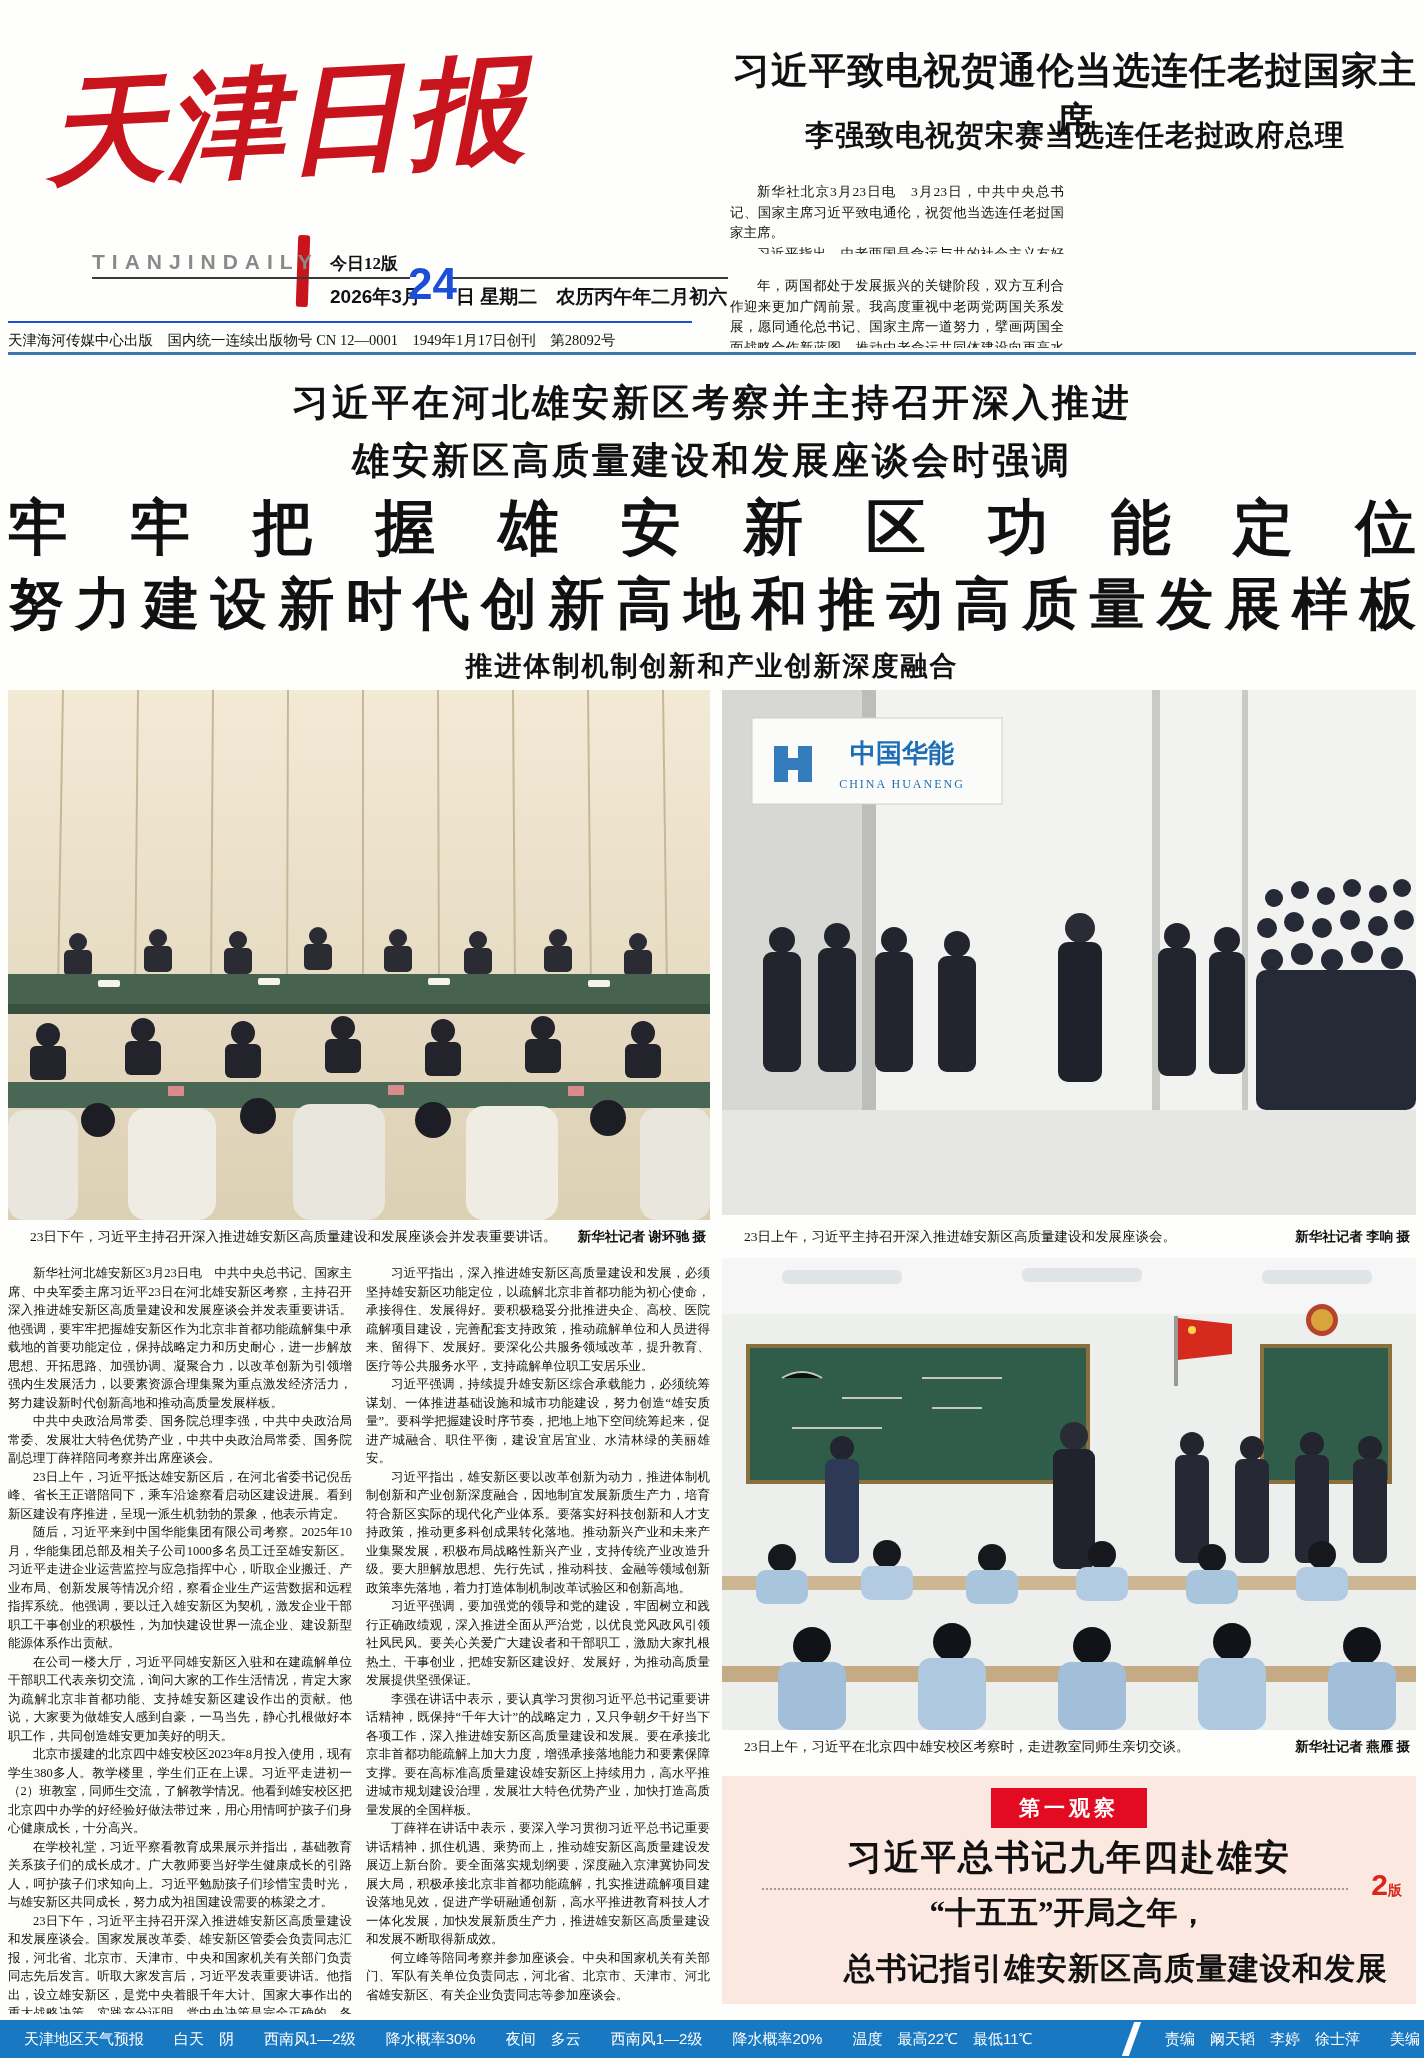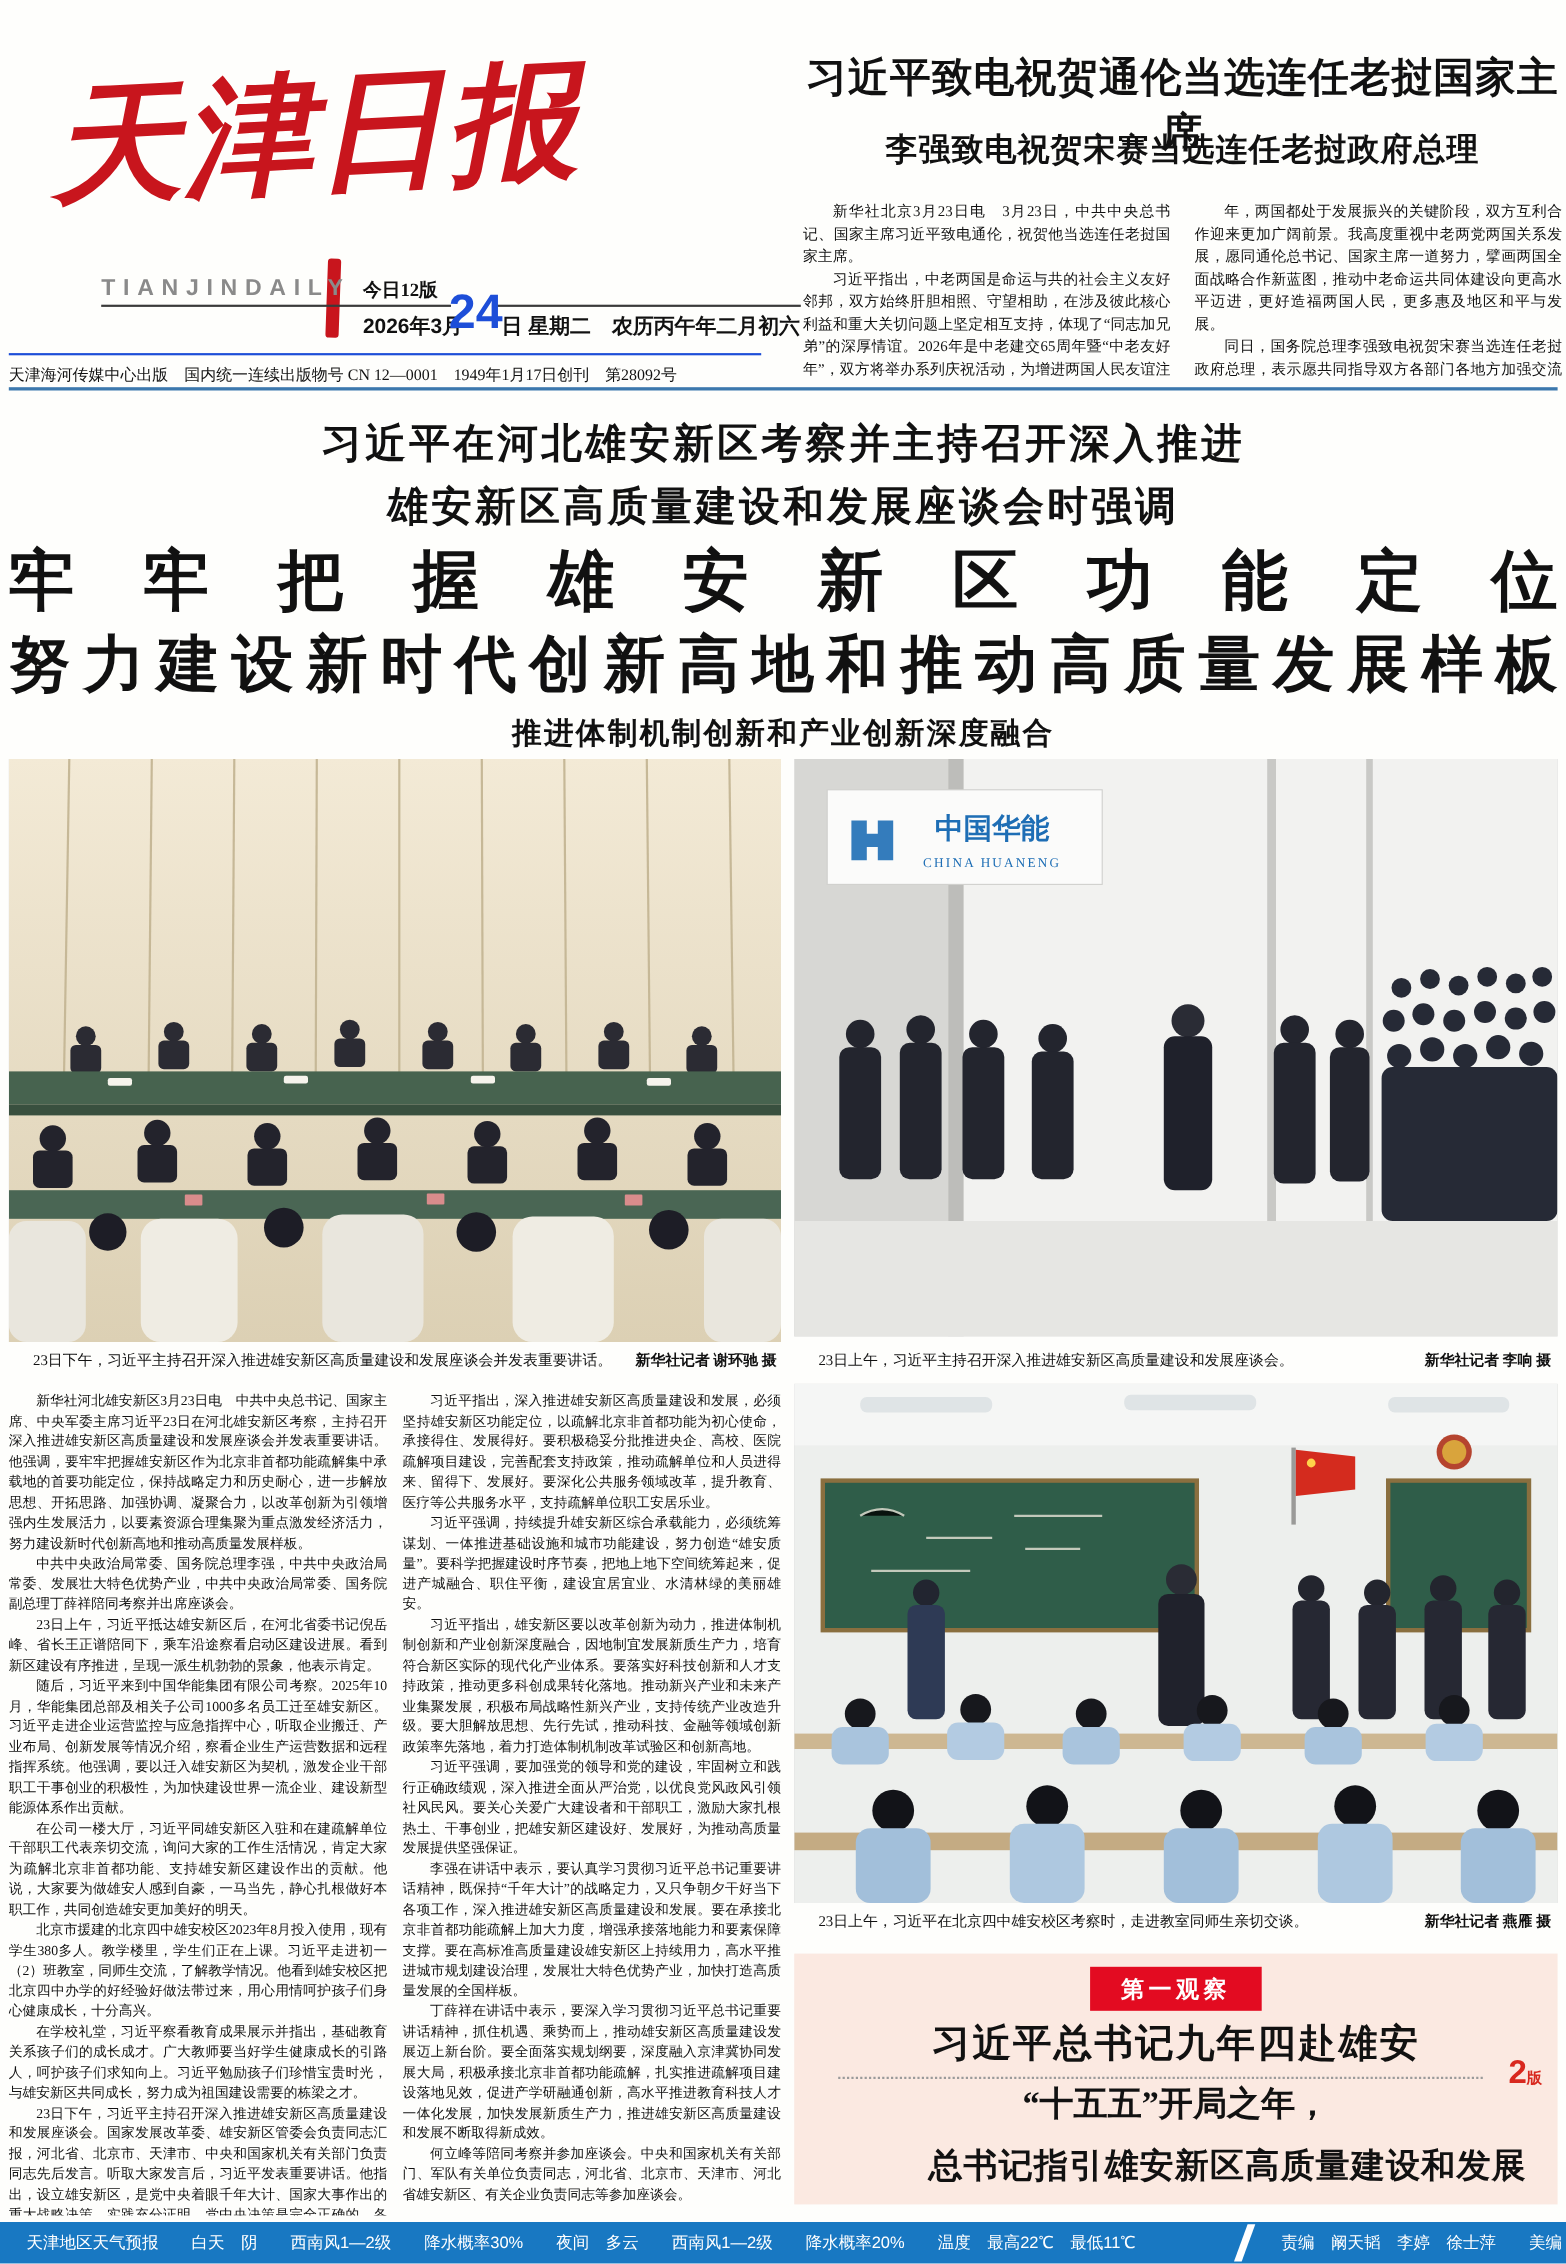--- a/index.html
+++ b/index.html
@@ -24,21 +24,21 @@
   .m-date-suf{left:456px;top:284px;font-family:"Liberation Sans",sans-serif;font-weight:bold;font-size:19px;}
   .pub-strip{left:8px;top:321px;width:684px;height:30px;border-top:2px solid #1d4ed8;
              font-size:14.5px;display:flex;align-items:center;padding-top:2px;}
   .blue-line{left:8px;top:352px;width:1408px;height:3px;background:#3c78ad;}
 
   
   .ta-h1{left:730px;top:46px;width:690px;text-align:center;
          font-family:"Liberation Sans",sans-serif;font-weight:bold;font-size:37px;letter-spacing:1px;}
   .ta-h2{left:730px;top:116px;width:690px;text-align:center;
          font-weight:bold;font-size:29px;letter-spacing:1px;}
-  .ta-body{left:730px;top:182px;width:690px;height:166px;display:flex;gap:22px;overflow:hidden;}
+  .ta-body{left:730px;top:182px;width:690px;height:166px;display:flex;gap:22px;overflow:hidden;flex-direction:column;}
   .ta-col{width:334px;height:100%;overflow:hidden;}
   .ta-col p{margin:0;text-indent:2em;font-size:13.5px;line-height:20.5px;text-align:justify;}
 
   
   .kicker{left:8px;top:378px;width:1408px;text-align:center;font-family:"Liberation Sans",sans-serif;
           font-weight:bold;font-size:37px;letter-spacing:3px;}
   .kicker2{top:436px;}
   .spread{left:8px;top:498px;width:1408px;display:flex;justify-content:space-between;
           font-family:"Liberation Sans",sans-serif;font-weight:bold;font-size:60px;line-height:1;}
   .spread2{top:576px;font-size:56px;}

